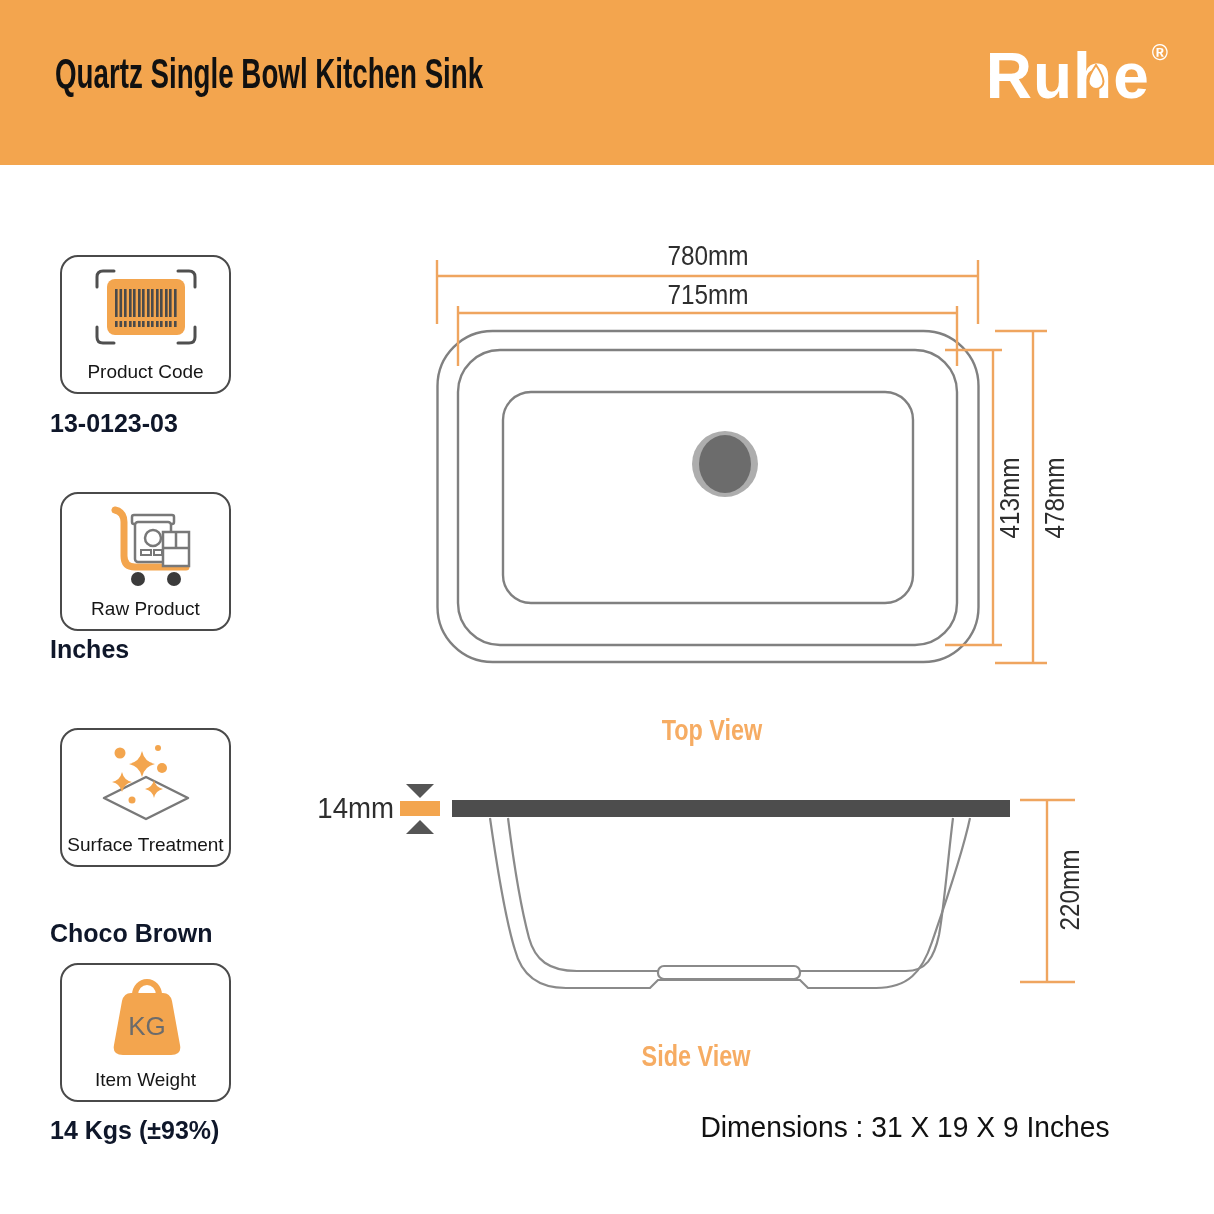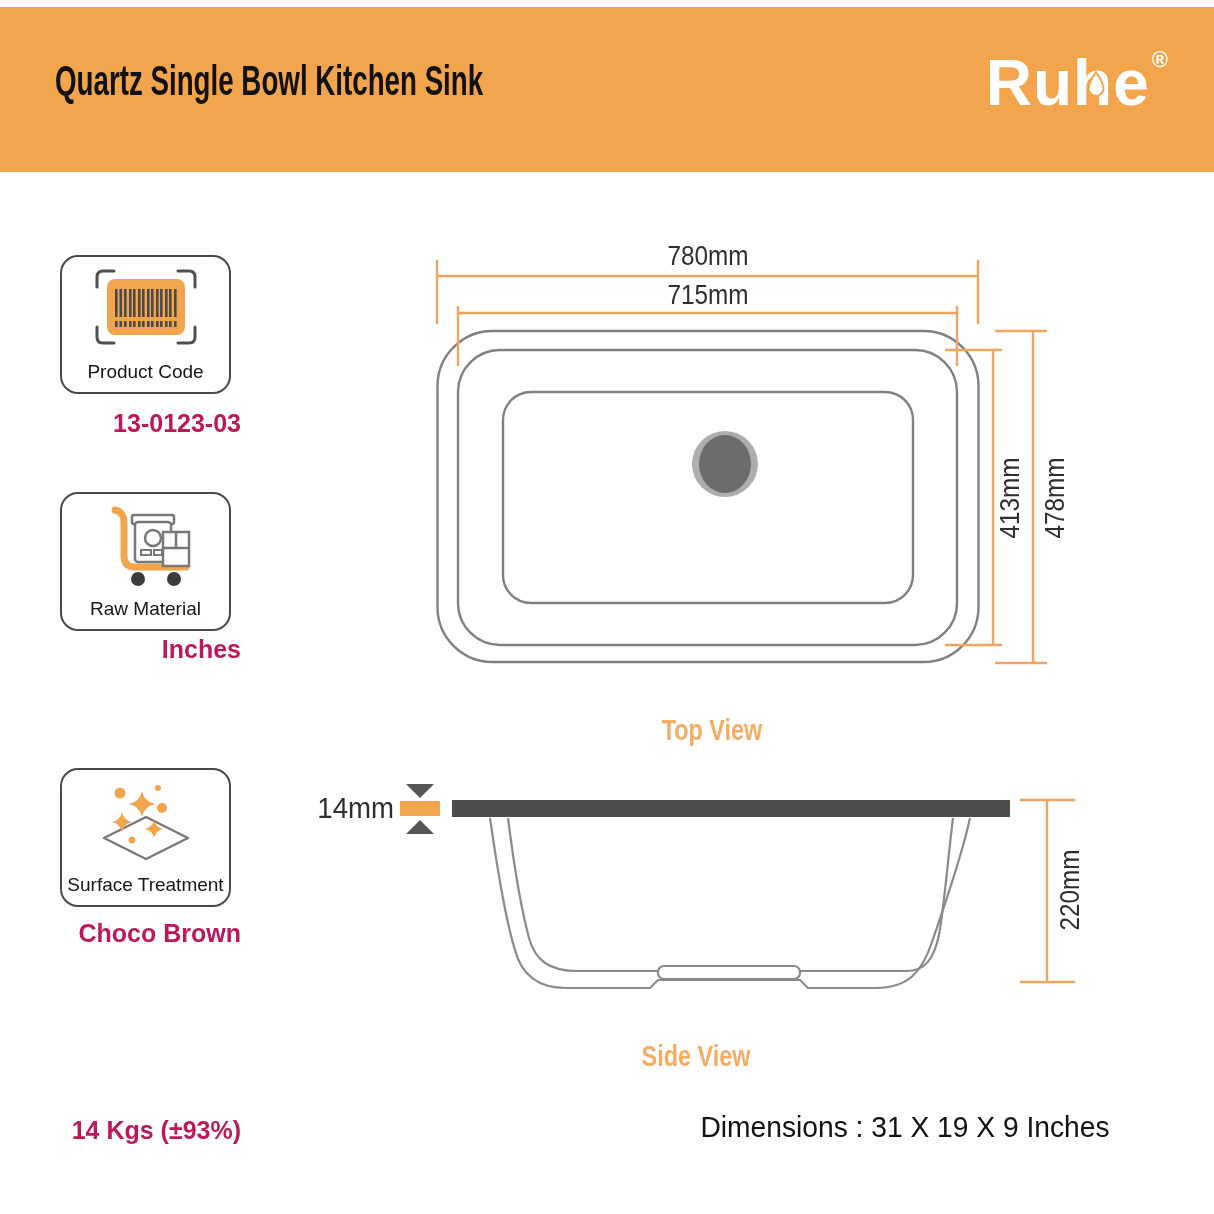--- a/index.html
+++ b/index.html
@@ -1,38 +1,38 @@
 <!DOCTYPE html>
 <html><head>
 <meta charset="utf-8">
 <style>
   html,body{margin:0;padding:0;background:#fff;}
   .page{
     position:relative;width:1214px;height:1214px;overflow:hidden;background:#ffffff;
     font-family:"Liberation Sans", sans-serif;color:#1a1a1a;
   }
   
-  .header{position:absolute;left:0;top:0;width:1214px;height:165px;background:#F3A54E;margin-top:7px;}
+  .header{position:absolute;left:0;top:0;width:1214px;height:165px;background:#F3A54E;}
   .title{
     position:absolute;left:55px;top:50px;margin:0;font-size:42px;font-weight:bold;color:#111;
     white-space:nowrap;transform:scaleX(0.66);transform-origin:left center;letter-spacing:0;
   }
   .brand{position:absolute;right:46px;top:36px;height:80px;}
   .brand-word{font-size:64px;font-weight:bold;color:#ffffff;letter-spacing:1px;line-height:80px;}
   .reg{font-size:22px;font-weight:bold;color:#ffffff;vertical-align:38px;margin-left:2px;}
   .drop{position:absolute;left:101px;top:28px;}
   
   .spec-card{
     position:absolute;left:60px;width:171px;height:139px;background:#fff;
     border:2.5px solid #4A4A4A;border-radius:18px;box-sizing:border-box;
   }
   .spec-icon{display:block;margin:8px auto 0;}
   .spec-label{position:absolute;left:0;bottom:9px;width:100%;text-align:center;font-size:19px;color:#161616;}
   .spec-value{
-    position:absolute;left:50px;width:191px;text-align:right;font-size:25px;font-weight:bold;color:#be185d;
+    position:absolute;left:50px;width:191px;text-align:left;font-size:25px;font-weight:bold;color:#0f172a;
     white-space:nowrap;
   }
   
   .diagram{position:absolute;left:0;top:0;width:1214px;height:1214px;pointer-events:none;}
   .hdim,.vdim,.dim14{
     position:absolute;font-size:27px;color:#2e2e2e;white-space:nowrap;
   }
   .hdim{width:150px;height:28px;line-height:28px;text-align:center;transform:scaleX(0.9);transform-origin:center;}
   .vdim{width:120px;height:30px;line-height:30px;text-align:center;transform:rotate(-90deg) scaleX(0.9);transform-origin:center;}
   .dim14{width:144px;height:32px;line-height:32px;text-align:right;font-size:30px;transform:scaleX(0.92);transform-origin:right center;}
@@ -110,41 +110,49 @@
       <rect x="41" y="13" width="42" height="9" rx="2" fill="#fff" stroke="#787878" stroke-width="2.5"></rect>
       <rect x="44" y="20" width="36" height="40" rx="3" fill="#fff" stroke="#787878" stroke-width="2.5"></rect>
       <circle cx="62" cy="36" r="8" fill="#fff" stroke="#787878" stroke-width="2.5"></circle>
       <rect x="50" y="48" width="10" height="5" fill="none" stroke="#787878" stroke-width="2"></rect>
       <rect x="63" y="48" width="8" height="5" fill="none" stroke="#787878" stroke-width="2"></rect>
       <rect x="72" y="30" width="26" height="34" fill="#fff" stroke="#787878" stroke-width="2.5"></rect>
       <path d="M72 46 H98 M85 30 V46" fill="none" stroke="#787878" stroke-width="2.5"></path>
       <circle cx="47" cy="77" r="7" fill="#3b3b3b"></circle>
       <circle cx="83" cy="77" r="7" fill="#3b3b3b"></circle>
     </svg>
-    <div class="spec-label">Raw Material</div>
+    <div class="spec-label">Raw Product</div>
   </section>
   <div class="spec-value" style="top:635px">Inches</div>
 
-  <section class="spec-card" style="top:768px">
+  <section class="spec-card" style="top:728px">
     <svg class="spec-icon" width="110" height="90" viewBox="0 0 110 90">
       <polygon points="13,60 55,39 97,60 55,81" fill="#fff" stroke="#787878" stroke-width="2.5" stroke-linejoin="round"></polygon>
       <g fill="#F3A54E">
         <path d="M51 13 Q53.3 23.7 64 26 Q53.3 28.3 51 39 Q48.7 28.3 38 26 Q48.7 23.7 51 13 Z"></path>
         <path d="M31 34 Q32.8 42.2 41 44 Q32.8 45.8 31 54 Q29.2 45.8 21 44 Q29.2 42.2 31 34 Z"></path>
         <path d="M63 42 Q64.6 49.4 72 51 Q64.6 52.6 63 60 Q61.4 52.6 54 51 Q61.4 49.4 63 42 Z"></path>
         <circle cx="29" cy="15" r="5.5"></circle>
         <circle cx="67" cy="10" r="3"></circle>
         <circle cx="71" cy="30" r="5"></circle>
         <circle cx="41" cy="62" r="3.5"></circle>
       </g>
     </svg>
     <div class="spec-label">Surface Treatment</div>
   </section>
   <div class="spec-value" style="top:919px">Choco Brown</div>
 
+  <section class="spec-card" style="top:963px">
+    <svg class="spec-icon" width="110" height="92" viewBox="0 0 110 92">
+      <path d="M44 22 A12 13 0 0 1 68 22" fill="none" stroke="#F3A54E" stroke-width="6" stroke-linecap="round"></path>
+      <path d="M40 20 L72 20 Q79 20 81 28 L89 72 Q91 82 80 82 L32 82 Q21 82 23 72 L31 28 Q33 20 40 20 Z" fill="#F3A54E"></path>
+      <text x="56" y="62" text-anchor="middle" font-size="26" fill="#6b6b6b">KG</text>
+    </svg>
+    <div class="spec-label">Item Weight</div>
+  </section>
   <div class="spec-value" style="top:1116px">14 Kgs (±93%)</div>
 
   <svg class="diagram" viewBox="0 0 1214 1214">
 
     <g fill="none" stroke="#808080" stroke-width="2.4">
       <rect x="437.5" y="331" width="541" height="331" rx="55"></rect>
       <rect x="458" y="350" width="499" height="295" rx="42"></rect>
       <rect x="503" y="392" width="410" height="211" rx="28"></rect>
     </g>
     <g>

